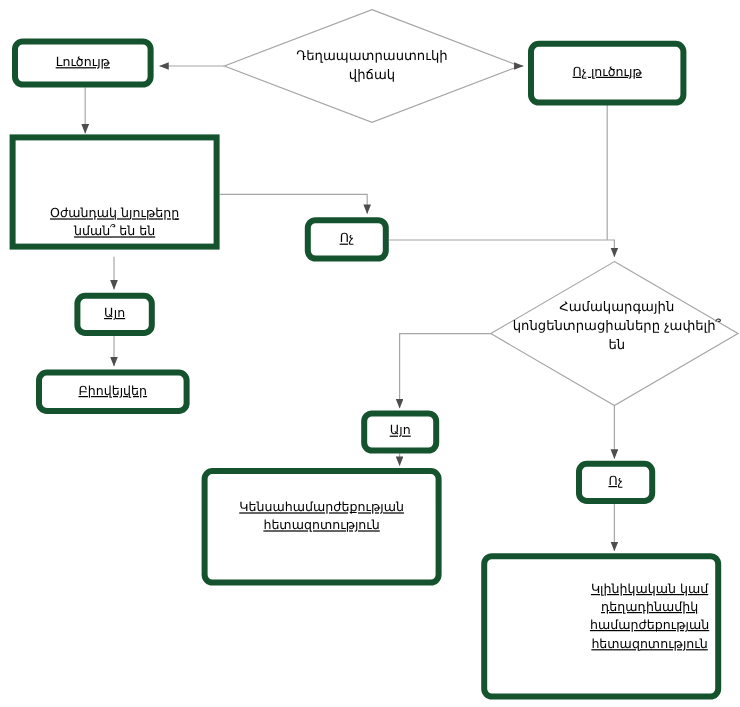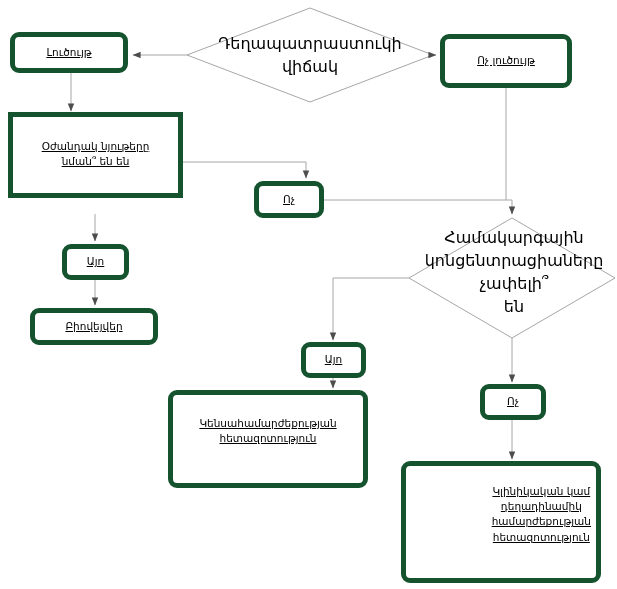--- a/index.html
+++ b/index.html
@@ -48,21 +48,21 @@
     white-space: pre-line;
   }
   .diamond-label {
     position: absolute;
     box-sizing: border-box;
     display: flex;
     align-items: center;
     justify-content: center;
     text-align: center;
     color: #000000;
-    font-size: 16px;
+    font-size: 11px;
     line-height: 1.45;
     background: transparent;
   }
 </style>
 </head>
 <body>
 
 <div id="canvas">
 
   <svg class="edges" viewBox="0 0 617 589" xmlns="http://www.w3.org/2000/svg">
@@ -107,21 +107,21 @@
 
   <div class="diamond-label" style="left:232px; top:28px; width:156px; height:54px;">
     <span class="node-label">Դեղապատրաստուկի
 վիճակ</span>
   </div>
 
   <div class="node rounded" style="left:440px; top:34px; width:132px; height:54px;">
     <span class="node-label">Ոչ լուծույթ</span>
   </div>
 
-  <div class="node sharp" style="left:8px; top:112px; width:175px; height:86px; align-items:flex-start; padding-top:22px;">
+  <div class="node sharp" style="left:8px; top:112px; width:175px; height:96px; align-items:flex-end; padding-top:22px;">
     <span class="node-label">Օժանդակ նյութերը
 նման՞ են են</span>
   </div>
 
   <div class="node rounded" style="left:254px; top:181px; width:70px; height:37px;">
     <span class="node-label">Ոչ</span>
   </div>
 
   <div class="node rounded" style="left:62px; top:244px; width:67px; height:36px;">
     <span class="node-label">Այո</span>

